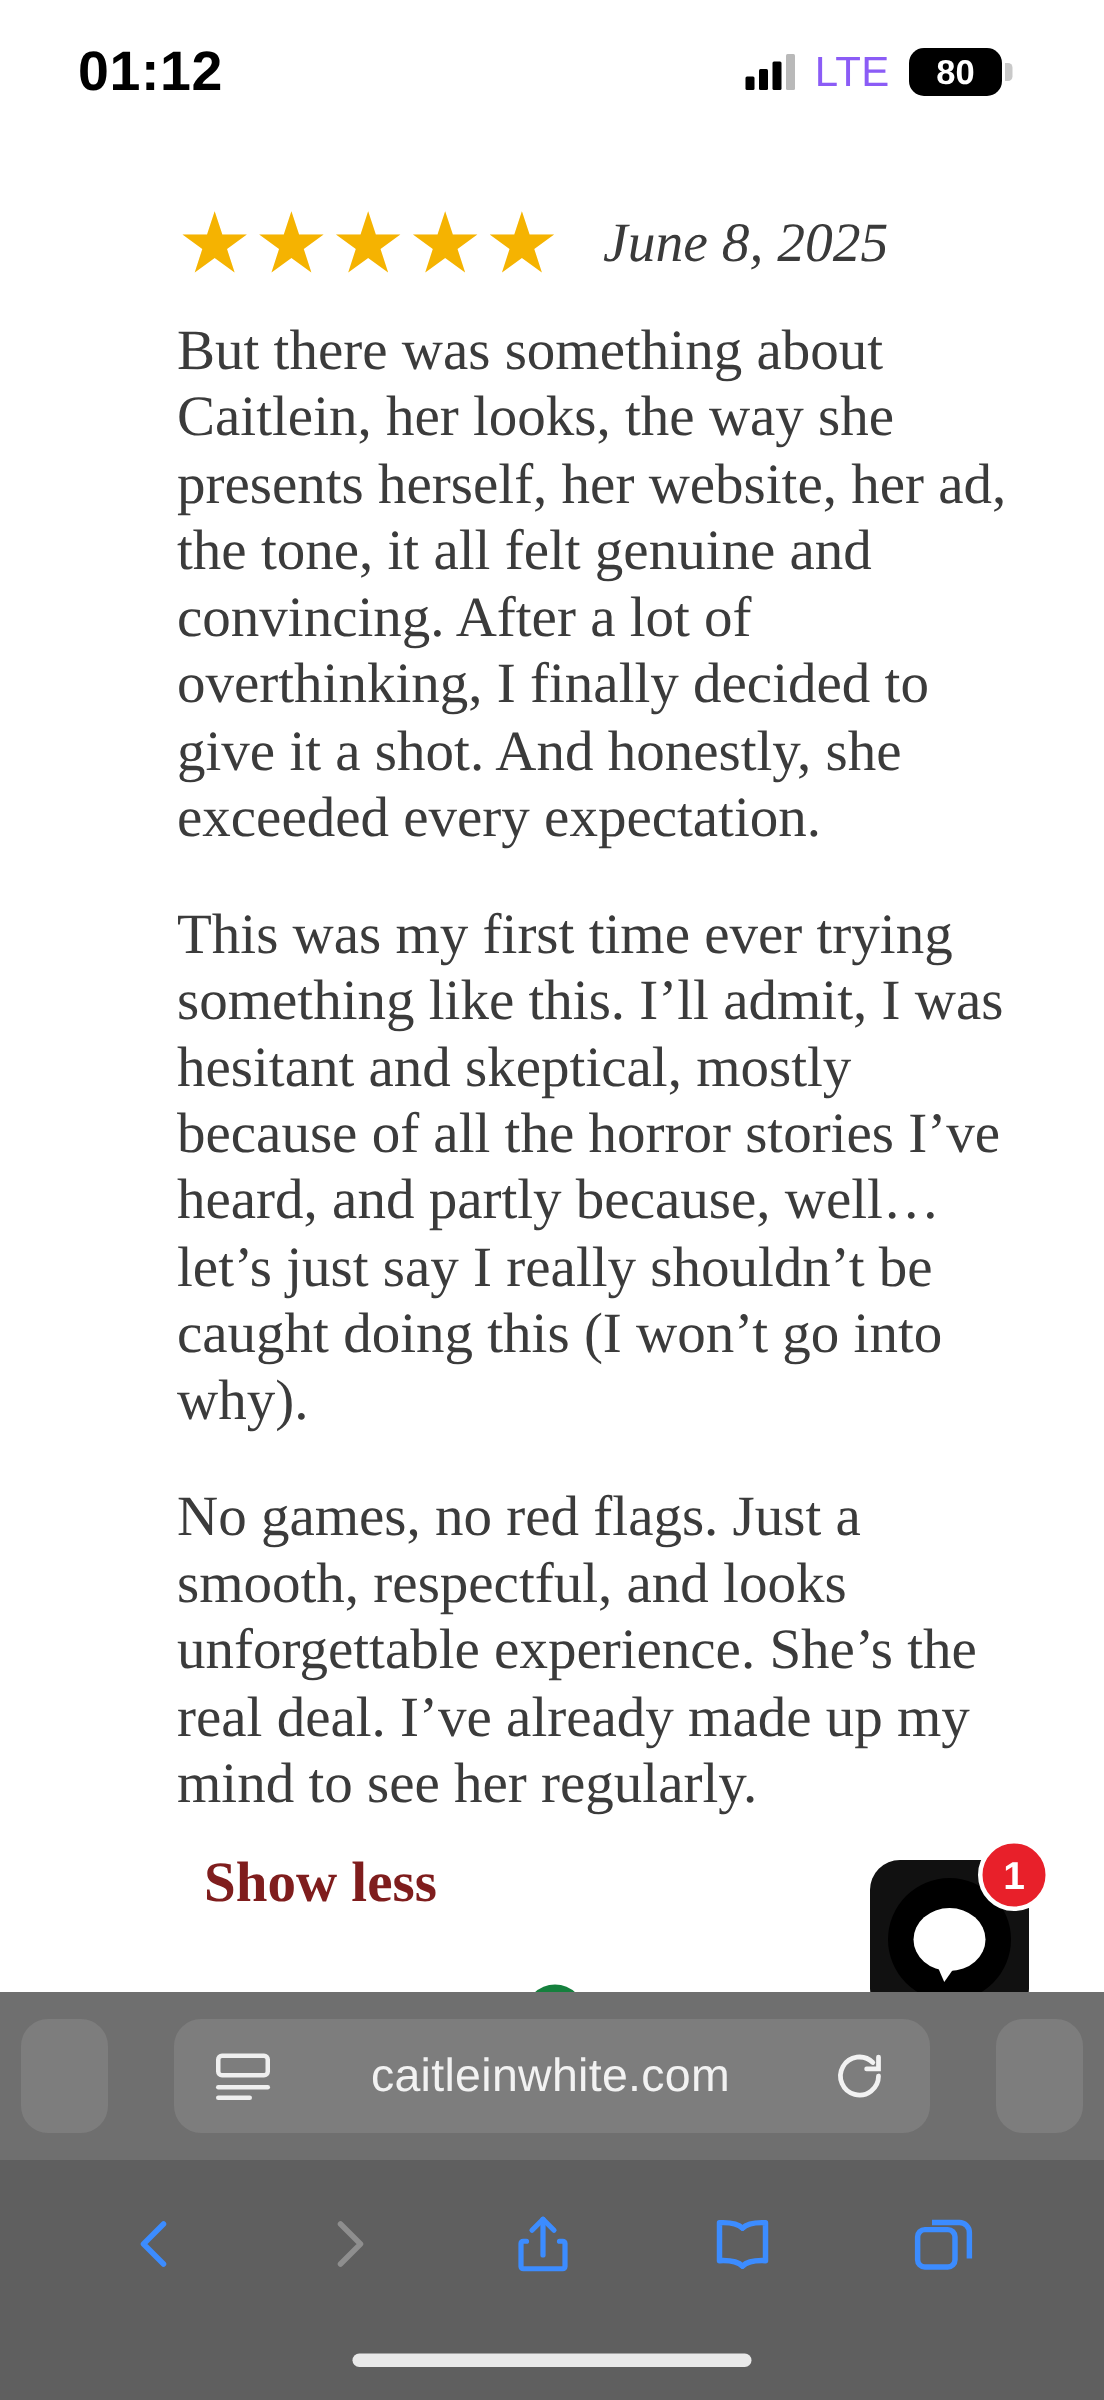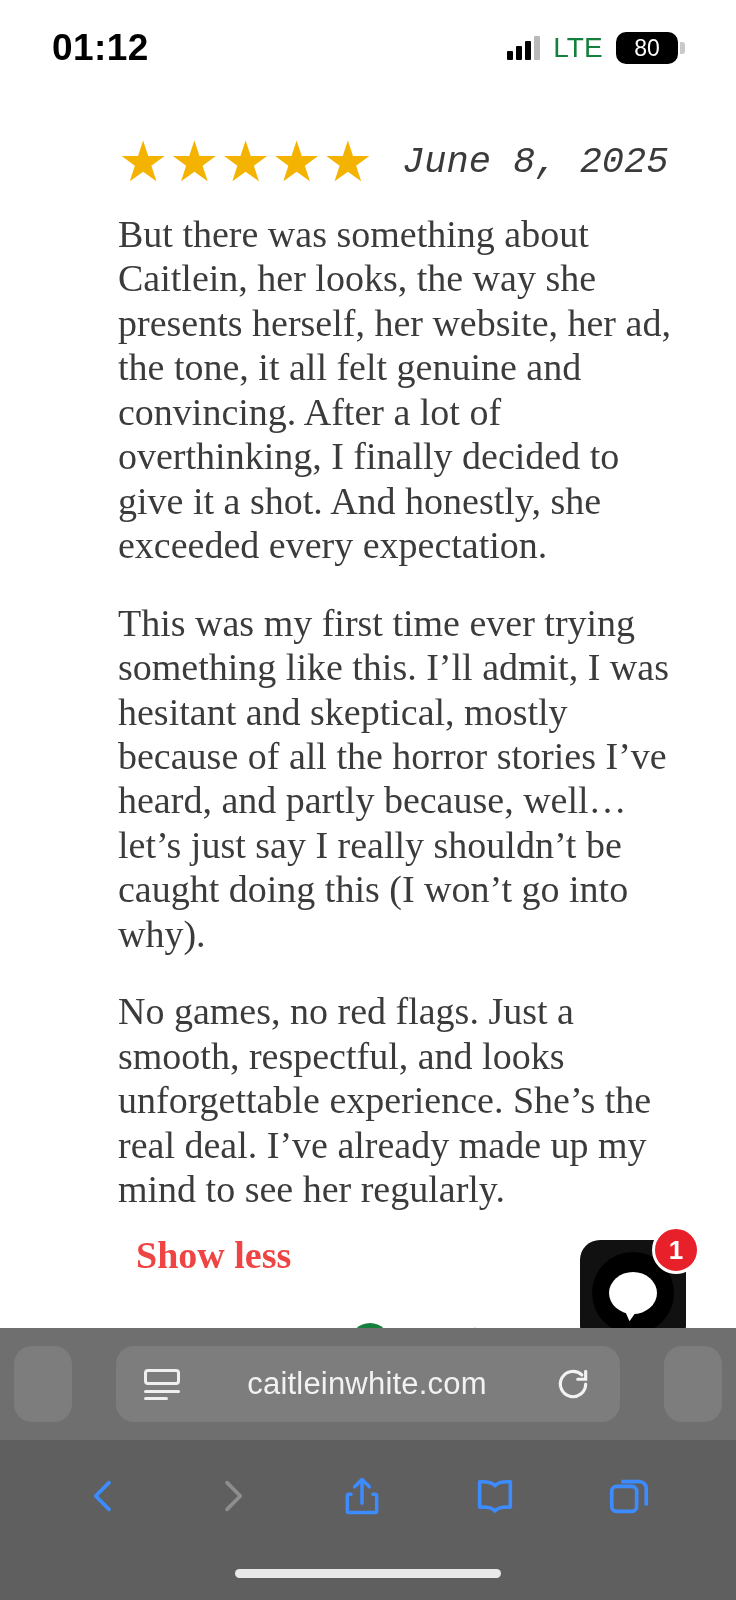--- a/index.html
+++ b/index.html
@@ -10,68 +10,68 @@
     overflow:hidden;
   }
   .phone {
     position:relative;
     width:736px; height:1600px;
     background:#ffffff;
   }
 
   
   .statusbar {
-    position:absolute; top:0; left:0; right:4px; height:96px;
+    position:absolute; top:0; left:0; right:14px; height:96px;
     display:flex; align-items:center; justify-content:space-between;
     padding:0 54px 0 52px;
   }
   .status-time {
     font-size:37px; font-weight:600; color:#000;
     letter-spacing:0.4px;
     font-family:"Liberation Sans", sans-serif;
   }
   .status-right { display:flex; align-items:center; gap:13px; }
   .signal { display:flex; align-items:flex-end; gap:3px; height:24px; }
   .signal i { display:block; width:6px; background:#000; border-radius:1px; }
   .signal i:nth-child(1){ height:9px; }
   .signal i:nth-child(2){ height:14px; }
   .signal i:nth-child(3){ height:19px; }
   .signal i:nth-child(4){ height:24px; background:#b9b9b9; }
-  .lte { font-size:28px; color:#15803d; letter-spacing:0.2px; font-weight:400; }
+  .lte { font-size:28px; color:#8b5cf6; letter-spacing:0.2px; font-weight:400; }
   .battery {
     position:relative; width:62px; height:32px; background:#000;
     border-radius:10px; display:flex; align-items:center; justify-content:center;
   }
-  .battery span { color:#fff; font-size:23px; font-weight:400; }
+  .battery span { color:#fff; font-size:23px; font-weight:700; }
   .battery:after {
     content:""; position:absolute; right:-7px; top:10px;
     width:5px; height:12px; background:#c9c9c9; border-radius:0 3px 3px 0;
   }
 
   
   .content {
     position:absolute; top:96px; left:0; right:0; bottom:0;
     padding:38px 54px 0 118px;
   }
   .review-head {
     display:flex; align-items:center; gap:28px; margin-bottom:22px;
   }
   .stars { color:#f5b301; font-size:56px; letter-spacing:1px; line-height:1; }
   .review-date {
-    font-family:Liberation Mono, monospace;
+    font-family:Liberation Serif, serif;
     font-style:italic; font-size:37px; color:#3a3a3a;
   }
   .review-body {
     font-family:"Liberation Serif", serif;
     font-size:38px; line-height:1.17; color:#3b3b3b;
   }
   .review-body p { margin-bottom:33px; }
   .show-less {
     font-family:"Liberation Serif", serif;
-    font-weight:bold; font-size:38px; color:#ef4444;
+    font-weight:bold; font-size:38px; color:#7f1d1d;
     margin-left:18px; margin-top:-12px; display:inline-block;
   }
   .review-footer {
     display:flex; align-items:center; gap:46px; margin-top:44px;
   }
   .reviewer {
     font-family:"Liberation Serif", serif;
     font-size:38px; color:#3b3b3b;
   }
   .verified { display:flex; align-items:center; gap:14px; }

